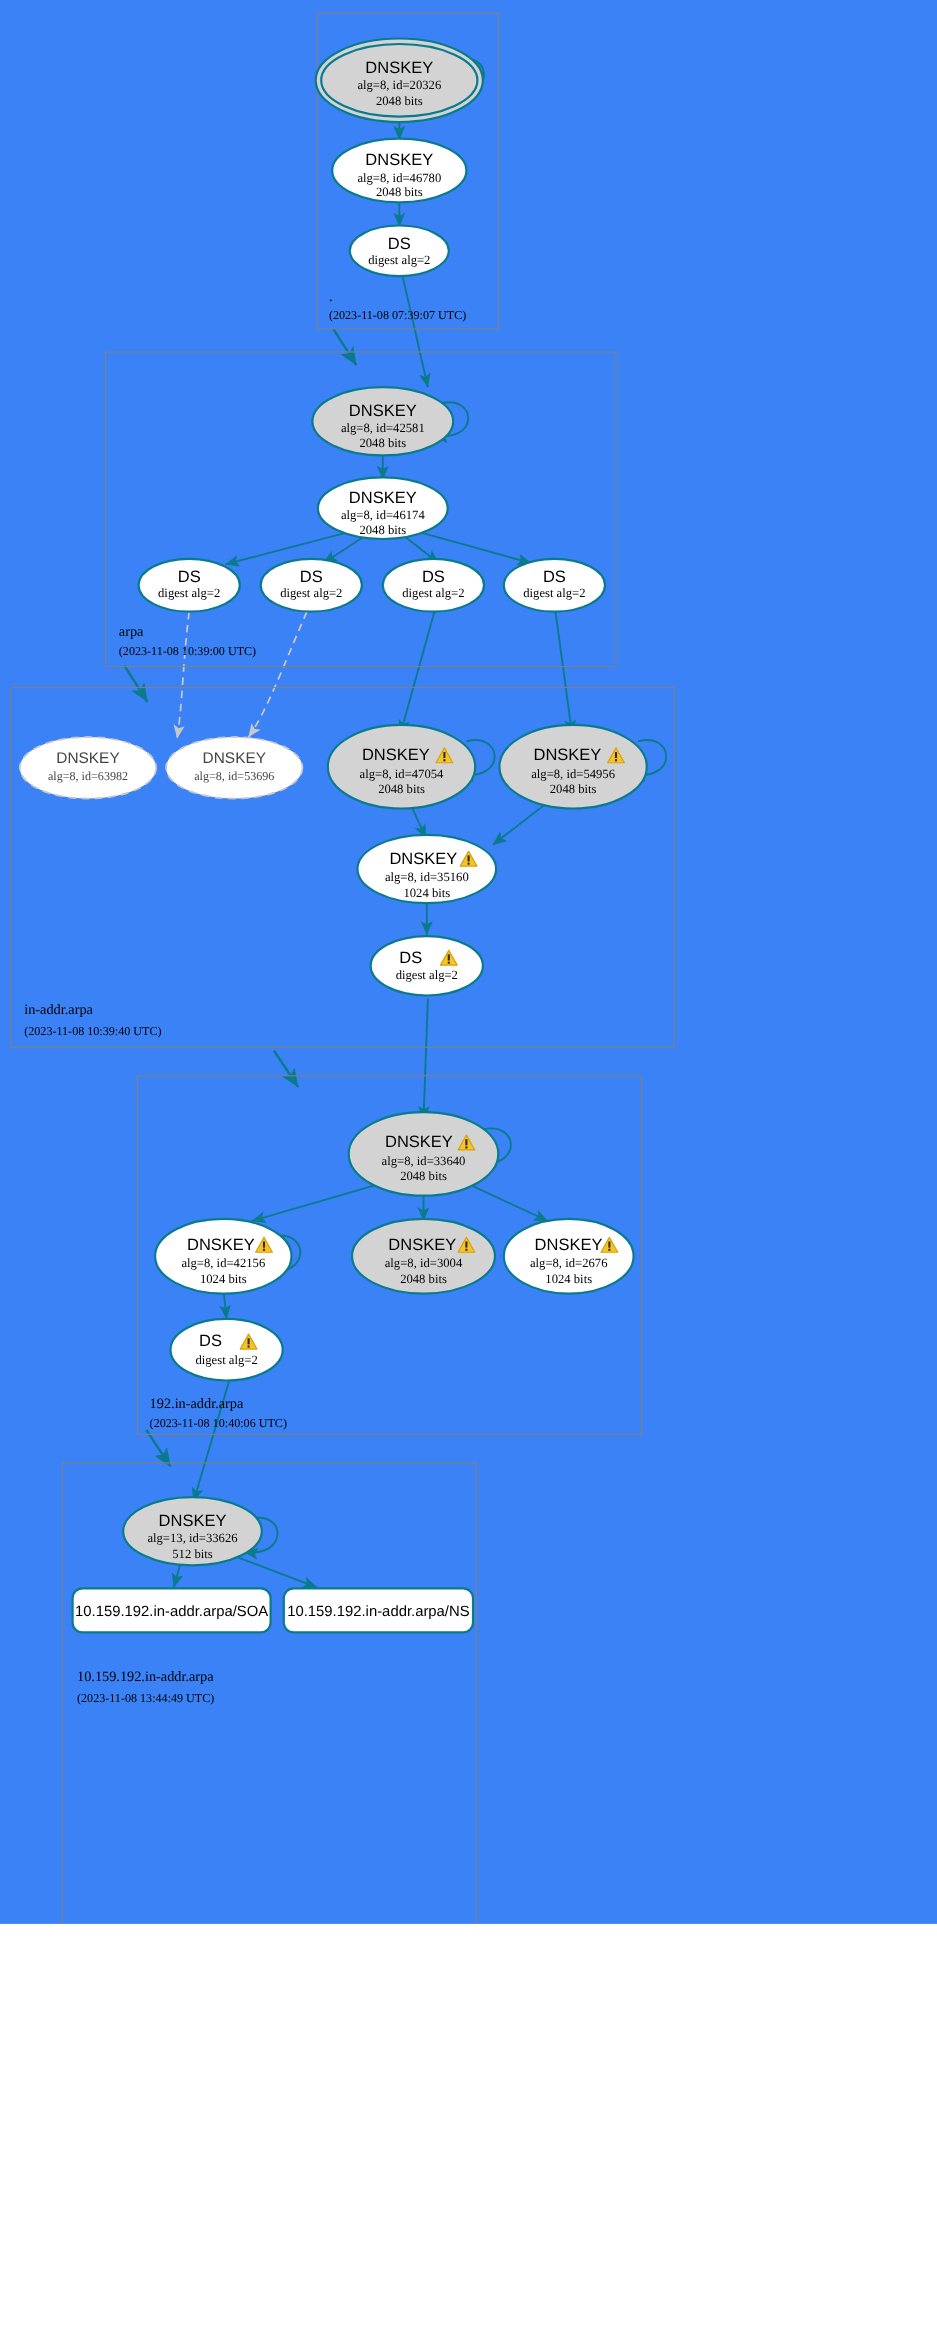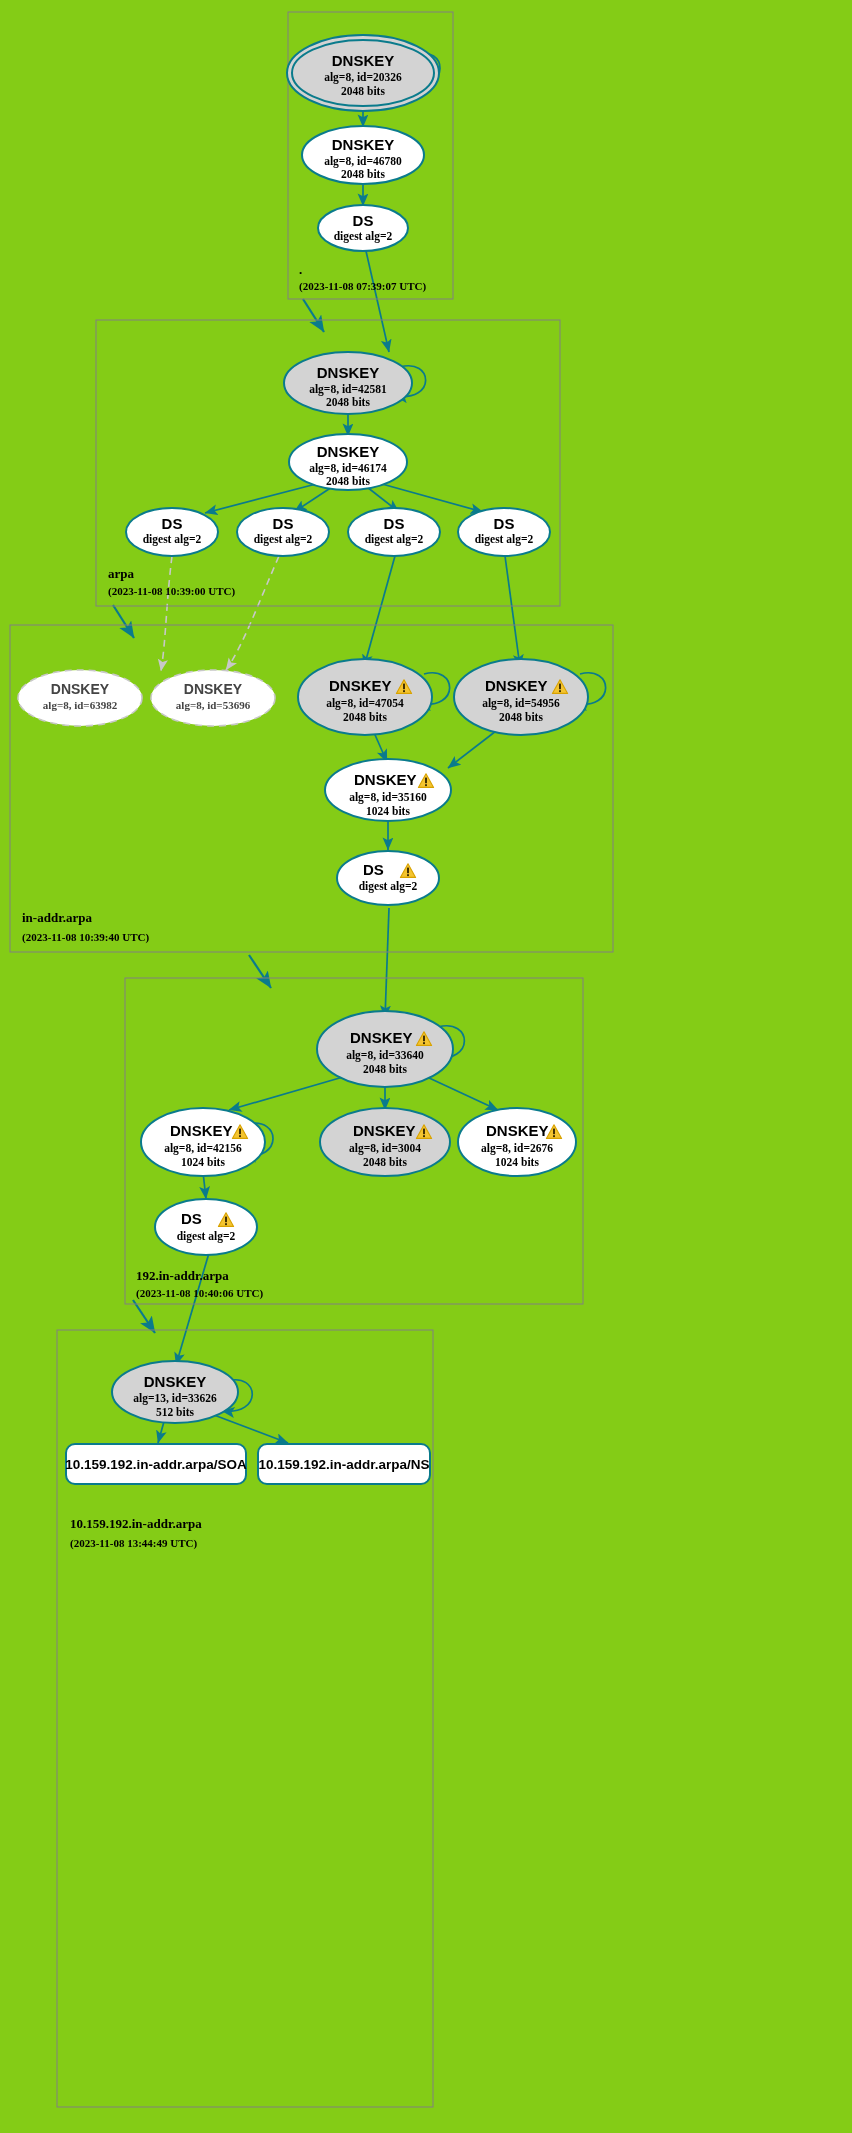--- a/index.html
+++ b/index.html
@@ -1,17 +1,17 @@
 <!DOCTYPE html>
 <html><head>
 <meta charset="utf-8">
 <style>
   html,body{margin:0;padding:0;background:#ffffff;}
   body{font-family:"Liberation Sans",sans-serif;}
-  #stage{position:relative;width:852px;height:2133px;background:#84cc16;overflow:hidden;font-weight:bold;}
+  #stage{position:relative;width:852px;height:1749px;background:#3b82f6;overflow:hidden;}
   svg{display:block;}
   .zone-rect{fill:none;stroke:#808080;stroke-width:1;}
   .node-ell{stroke:#0a7b8c;stroke-width:2;}
   .node-ell.secure{fill:#d3d3d3;}
   .node-ell.plain{fill:#ffffff;}
   .node-ell.ghost{fill:#ffffff;stroke:#c8c8c8;stroke-width:1.6;stroke-dasharray:7,5;}
   .edge{fill:none;stroke:#0a7b8c;stroke-width:1.7;}
   .edge.thick{stroke-width:2.2;}
   .edge.ghostedge{stroke:#c8c8c8;stroke-width:1.6;stroke-dasharray:7,5;fill:none;}
   .rr-box{fill:#ffffff;stroke:#0a7b8c;stroke-width:2;}

